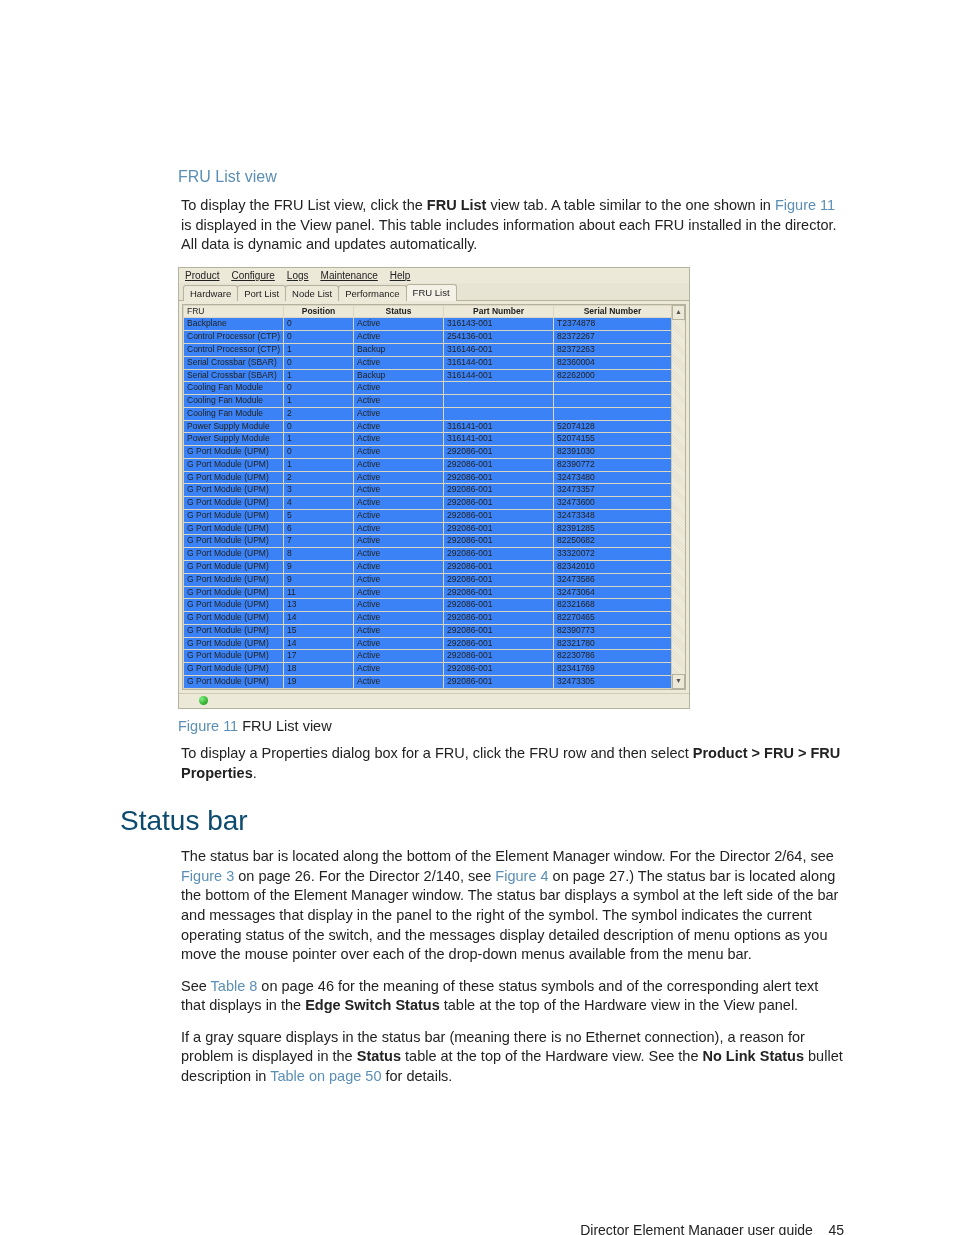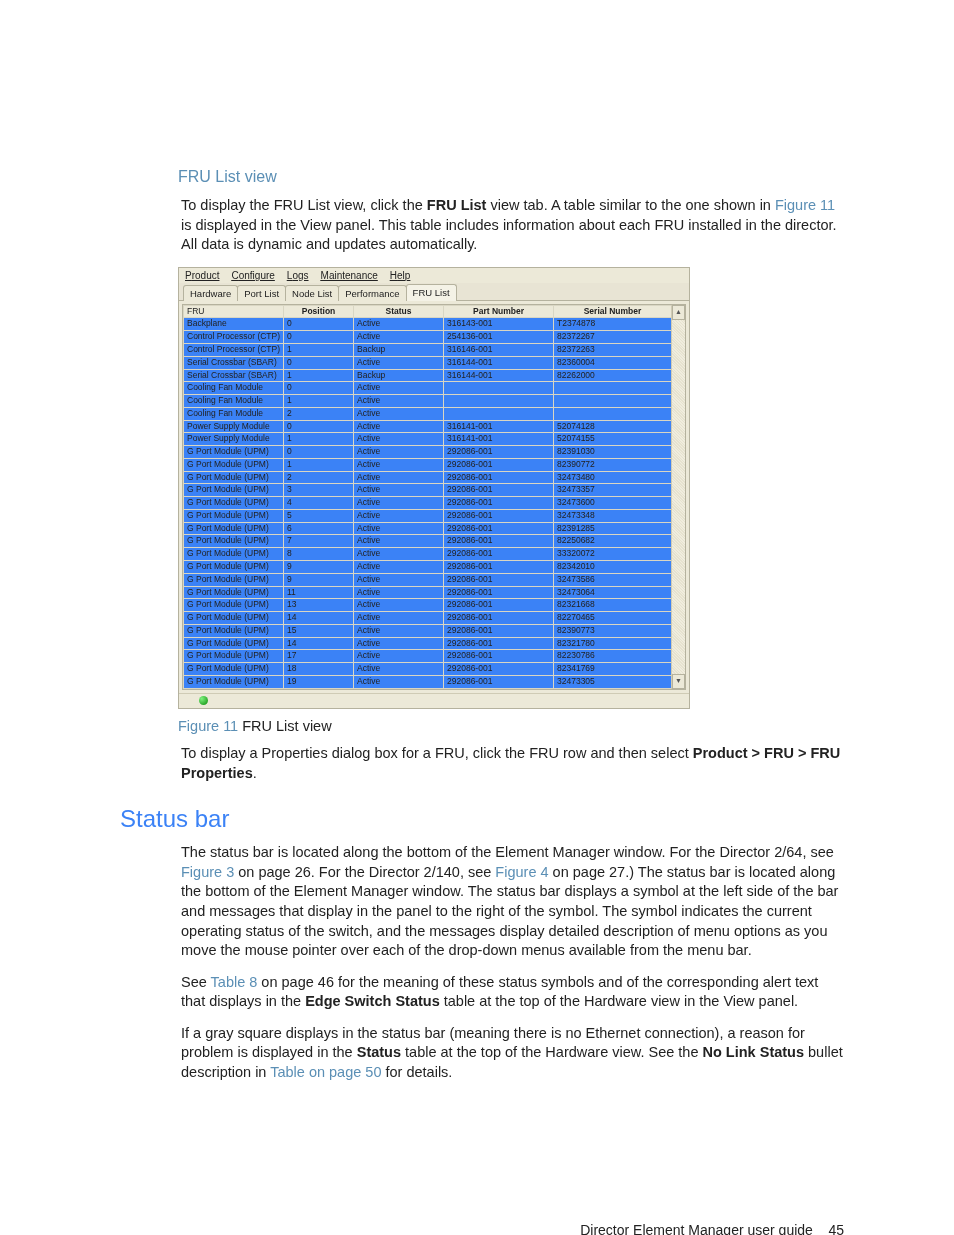--- a/index.html
+++ b/index.html
@@ -18,22 +18,22 @@
   .indent {
     margin-left: 58px;
   }
   .h3-blue {
     color: #5b8fb5;
     font-size: 16px;
     font-weight: normal;
     margin: 0 0 10px 0;
   }
   .h2-blue {
-    color: #3b82f6;
-    font-size: 24px;
+    color: #0c4a6e;
+    font-size: 28px;
     font-weight: normal;
     margin: 22px 0 10px 0;
   }
   p {
     margin: 8px 0 12px 3px;
     line-height: 1.35;
   }
   .link {
     color: #5b8fb5;
   }

